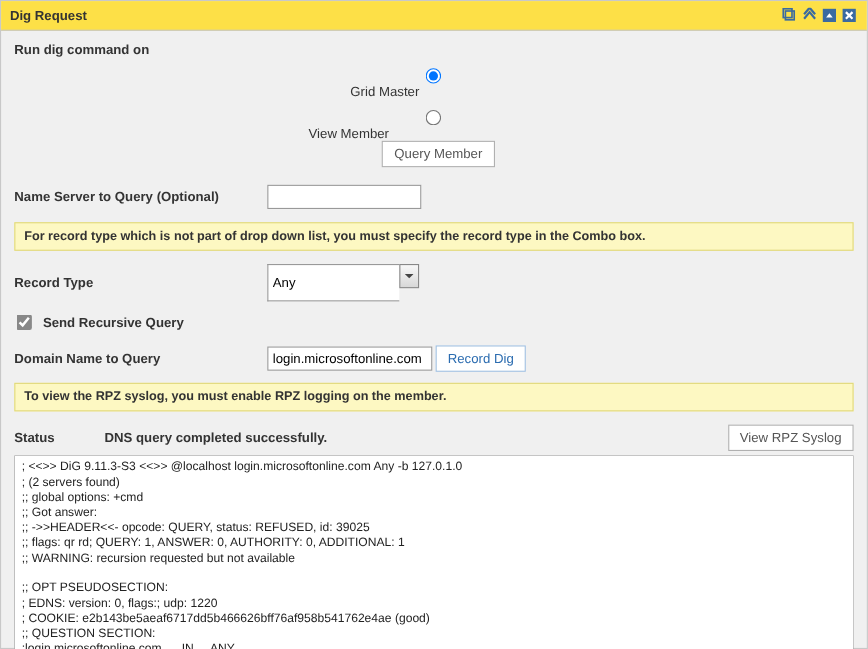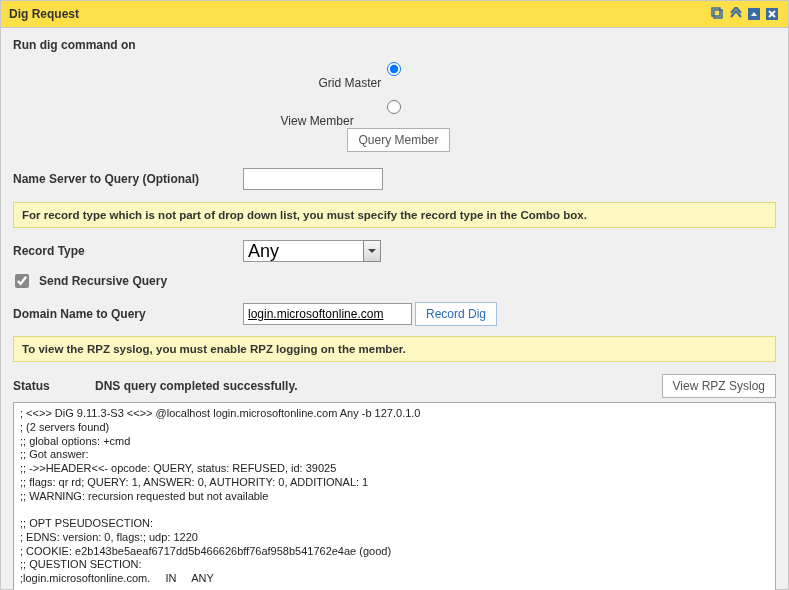--- a/index.html
+++ b/index.html
@@ -15,33 +15,33 @@
 .radio-row { display: flex; align-items: center; margin-bottom: 10px; margin-left: 8px; flex-direction: column; }
 .radio-row input[type=radio] { margin-right: 10px; width: 14px; height: 14px; }
 .radio-row label { margin-right: 40px; min-width: 120px; }
 .btn { border: 1px solid #b0b0b0; background: #fff; padding: 4px 10px; font-size: 12px; cursor: pointer; color: #555; }
 .btn-blue { color: #2b6cb0; border-color: #9fbfe0; }
 .form-row { display: flex; align-items: center; margin-bottom: 12px; }
 .form-label { width: 230px; font-weight: bold; }
 .text-input { width: 140px; height: 22px; border: 1px solid #999; padding: 2px 4px; font-size: 12px; }
 .info-bar { background: #fdf8c2; border: 1px solid #e0d87a; padding: 6px 8px; font-weight: bold; margin-bottom: 12px; font-size: 11.5px; }
 .combo { display: flex; }
-.combo input { width: 120px; height: 22px; border: 1px solid #999; border-right: none; padding: 2px 4px; font-size: 18px; }
+.combo input { width: 120px; height: 34px; border: 1px solid #999; border-right: none; padding: 2px 4px; font-size: 12px; }
 .combo-btn { width: 18px; height: 22px; border: 1px solid #888; background: linear-gradient(#f8f8f8,#d8d8d8); display: flex; align-items: center; justify-content: center; cursor: pointer; }
 .combo-btn svg { width: 8px; height: 8px; }
 .check-row { display: flex; align-items: center; margin-bottom: 14px; margin-left: 2px; }
 .check-row input { margin-right: 10px; width: 14px; height: 14px; accent-color: #888; }
 .check-row label { font-weight: bold; }
 .status-row { display: flex; align-items: center; margin-bottom: 4px; }
 .status-label { font-weight: bold; width: 82px; }
 .status-text { font-weight: bold; flex: 1; }
 .syslog-btn { margin-left: auto; }
 .output-wrap { position: relative; }
 .output { width: 100%; height: 198px; border: 1px solid #aaa; background: #fff; padding: 4px 6px; font-family: Arial, sans-serif; font-size: 11px; line-height: 1.25; overflow: auto; white-space: pre; color: #222; resize: none; }
-.domain-input { width: 169px; height: 22px; border: 1px solid #999; padding: 2px 4px; font-size: 12px; margin-right: 3px; text-decoration: underline; }
+.domain-input { width: 150px; height: 22px; border: 1px solid #999; padding: 2px 4px; font-size: 12px; margin-right: 3px; }
 </style>
 </head>
 <body>
 
 <div class="panel">
   <div class="panel-header">
     <span class="panel-title">Dig Request</span>
     <div class="hdr-icons">
       <span class="hdr-icon">
         <svg viewBox="0 0 14 14">

